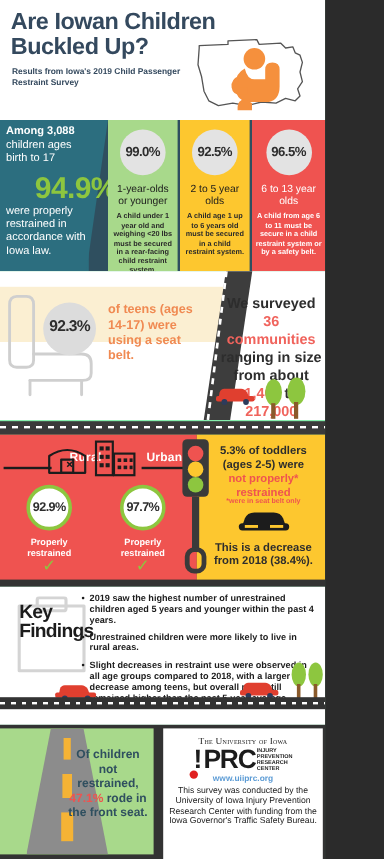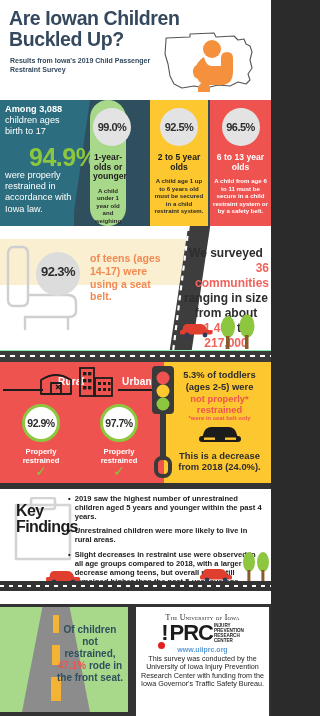--- a/index.html
+++ b/index.html
@@ -63,33 +63,33 @@
   }
   .teal-text2 {
     position: absolute; left: 5px; top: 70px; width: 70px;
     color: #ffffff; font-size: 9.2px; line-height: 1.22;
   }
 
   .card {
     position: absolute; top: 0; height: 126px; padding: 5px 3px 0;
     text-align: center;
   }
-  .card.c1 { left: 90px; width: 36px; background: #a8d98b; border-radius: 25px; }
+  .card.c1 { left: 90px; width: 58px; background: #a8d98b; }
   .card.c2 { left: 150px; width: 58px; background: #fdc72f; }
   .card.c3 { left: 210px; width: 61px; background: #ef5350; }
 
   .bubble {
     width: 38px; height: 38px; border-radius: 50%;
     background: #e3e3e3; margin: 3px auto 0;
     display: flex; align-items: center; justify-content: center;
     font-size: 11px; font-weight: bold; color: #2d2d2d;
     letter-spacing: -0.5px;
   }
   .card-title {
-    margin-top: 7px; font-size: 8.6px; font-weight: bold;
+    margin-top: 7px; font-size: 8.6px; font-weight: normal;
     line-height: 1.12; color: #1c1c1c;
   }
   .card.c3 .card-title { color: #ffffff; }
   .card-desc {
     margin-top: 5px; font-size: 6.1px; font-weight: bold;
     line-height: 1.22; color: #2a2a2a;
   }
   .card.c3 .card-desc { color: #ffffff; }
 
   
@@ -115,21 +115,21 @@
     font-size: 10.5px; font-weight: bold; line-height: 1.22; color: #f08a52;
   }
   .road-diag {
     position: absolute; left: 150px; top: -6px; width: 70px; height: 138px;
   }
   .survey-box {
     position: absolute; left: 183px; top: 20px; width: 86px;
     text-align: center; font-size: 12px; font-weight: bold;
     line-height: 1.25; color: #2d2d2d;
   }
-  .survey-box .hl { color: #f0635c; text-align: right; }
+  .survey-box .hl { color: #f0635c; }
   .trees { position: absolute; left: 215px; top: 88px; width: 50px; height: 36px; }
   .car-top { position: absolute; left: 178px; top: 94px; width: 36px; height: 18px; }
   .hroad {
     position: absolute; left: 0; top: 351px; width: 271px; height: 11px;
     background: #3a3a3a;
   }
   .hroad .dash {
     position: absolute; left: 0; top: 4px; width: 271px; height: 2px;
     background: repeating-linear-gradient(to right, #ffffff 0 5px, transparent 5px 10px);
   }
@@ -440,21 +440,21 @@
     </div>
     <div class="yl-note">*were in seat belt only</div>
 
     <svg class="yl-car" viewBox="0 0 44 22">
       <path d="M4 14 l2 -6 q2 -5 8 -5 l16 0 q6 0 8 5 l2 6 z" fill="#1c1c1c"></path>
       <rect x="1" y="12" width="42" height="6" rx="3" fill="#1c1c1c"></rect>
       <rect x="6" y="13.5" width="11" height="2.4" fill="#fdc72f"></rect>
       <rect x="27" y="13.5" width="11" height="2.4" fill="#fdc72f"></rect>
     </svg>
 
-    <div class="yl-dec">This is a decrease from 2018 (24.0%).</div>
+    <div class="yl-dec">This is a decrease from 2018 (38.4%).</div>
   </div>
 
   <div class="band-key">
     <svg class="key-clip" viewBox="0 0 62 64">
       <g fill="none" stroke="#d4d4d4" stroke-width="2.6" stroke-linejoin="round">
         <rect x="4" y="8" width="54" height="54"></rect>
         <rect x="19" y="1" width="24" height="11" rx="2"></rect>
       </g>
     </svg>
     <div class="key-word">

